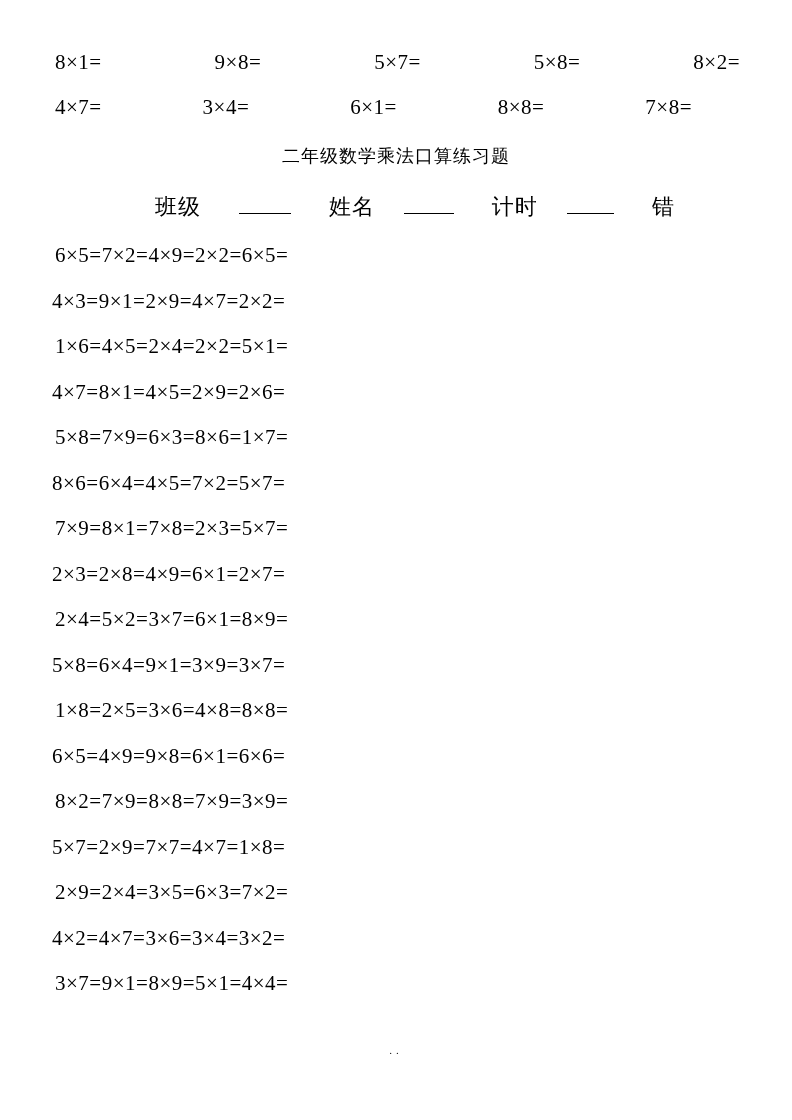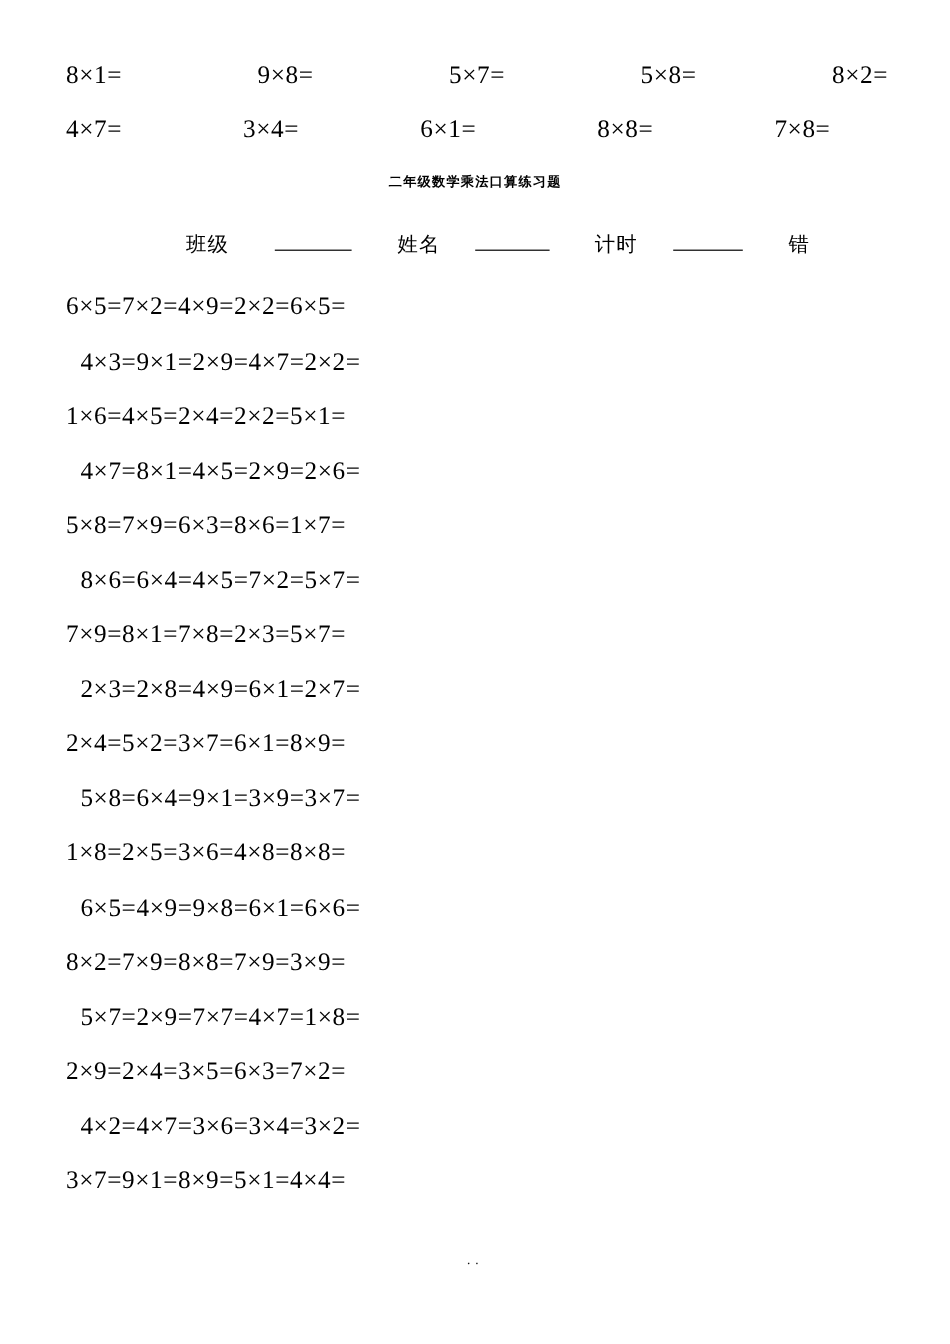--- a/index.html
+++ b/index.html
@@ -45,33 +45,32 @@
   
   .top-row.r2 { padding-left: 55px; padding-right: 100px; justify-content: space-between; }
 
   
   .title {
     position: absolute;
     left: 0;
     top: 144px;
     width: 792px;
     text-align: center;
-    font-size: 11px;
+    font-size: 18px;
     font-family: "DejaVu Serif", "Liberation Serif", serif;
     letter-spacing: 1px;
-    font-weight: bold;
   }
 
   
   .header-line {
     position: absolute;
     left: 155px;
     top: 192px;
     width: 520px;
-    font-size: 17px;
+    font-size: 22px;
     font-family: Liberation Sans, sans-serif;
     display: flex;
     align-items: baseline;
     white-space: nowrap;
     gap: 28px;
   }
   .header-line .lbl { letter-spacing: 1px; }
   .header-line .blank {
     display: inline-block;
     border-bottom: 1px solid #000;
@@ -92,21 +91,21 @@
   .grid-row {
     display: flex;
     height: 45.5px;
     align-items: center;
     padding-left: 52px;
     padding-right: 52px;
     justify-content: flex-start;
   }
   
   .grid-row.odd  { padding-left: 55px; padding-right: 50px; }
-  .grid-row.even { padding-left: 52px; padding-right: 58px; margin-left: 15px; }
+  .grid-row.even { padding-left: 52px; padding-right: 58px; }
 
   .grid-row .cell {
     font-size: 21px;
     letter-spacing: 0.5px;
     white-space: nowrap;
     font-family: "Liberation Serif", "DejaVu Serif", serif;
   }
 
   
   .bottom-mark {

